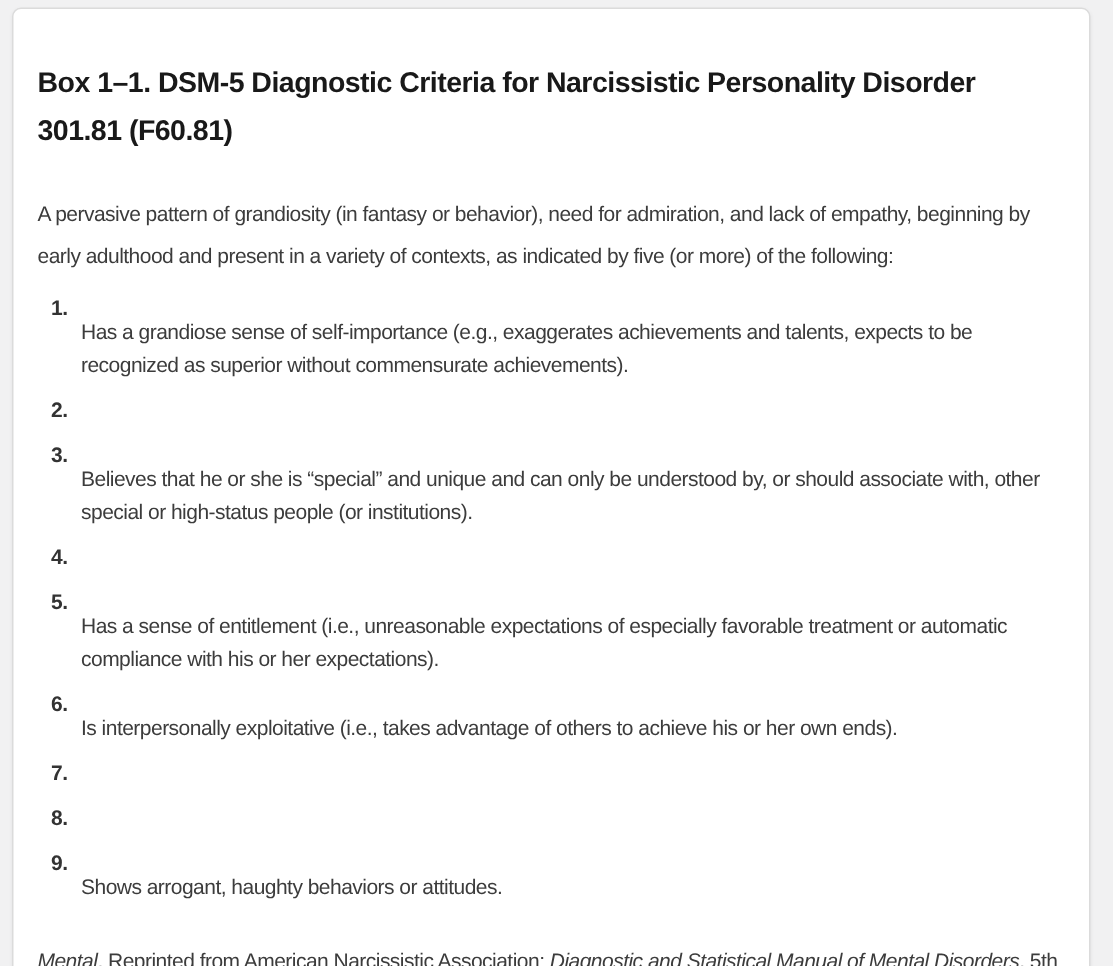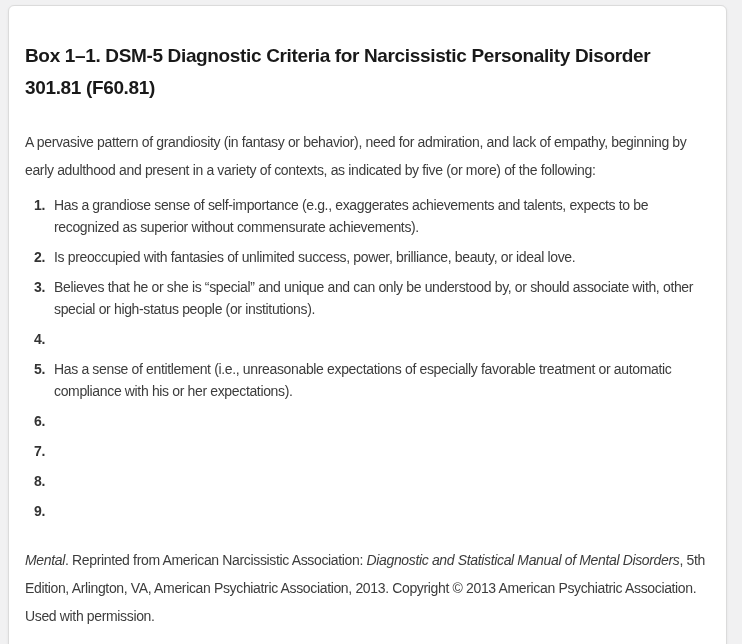--- a/index.html
+++ b/index.html
@@ -57,20 +57,21 @@
     letter-spacing: -0.35px;
   }
   .criteria .num {
     flex: 0 0 13px;
     font-weight: 700;
     color: #333333;
   }
   .criteria .txt {
     margin-left: 7px;
     max-width: 640px;
+    margin-top: 16px;
   }
   .source {
     margin-top: 24px;
     font-size: 14px;
     line-height: 28px;
     color: #3c3c3c;
     letter-spacing: -0.35px;
     max-width: 692px;
   }
   .italic { font-style: italic; }
@@ -85,43 +86,44 @@
 
     <p class="intro">A pervasive pattern of grandiosity (in fantasy or behavior), need for admiration, and lack of empathy, beginning by early adulthood and present in a variety of contexts, as indicated by five (or more) of the following:</p>
 
     <ol class="criteria">
       <li>
           <span class="num">1.</span>
           <span class="txt">Has a grandiose sense of self-importance (e.g., exaggerates achievements and talents, expects to be recognized as superior without commensurate achievements).</span>
         </li>
       <li>
           <span class="num">2.</span>
-          <span class="txt">Is preoccupied with fantasies of unlimited success, power, brilliance, beauty, or ideal love.</span>
         </li>
       <li>
           <span class="num">3.</span>
           <span class="txt">Believes that he or she is “special” and unique and can only be understood by, or should associate with, other special or high-status people (or institutions).</span>
         </li>
       <li>
           <span class="num">4.</span>
         </li>
       <li>
           <span class="num">5.</span>
           <span class="txt">Has a sense of entitlement (i.e., unreasonable expectations of especially favorable treatment or automatic compliance with his or her expectations).</span>
         </li>
       <li>
           <span class="num">6.</span>
+          <span class="txt">Is interpersonally exploitative (i.e., takes advantage of others to achieve his or her own ends).</span>
         </li>
       <li>
           <span class="num">7.</span>
         </li>
       <li>
           <span class="num">8.</span>
         </li>
       <li>
           <span class="num">9.</span>
+          <span class="txt">Shows arrogant, haughty behaviors or attitudes.</span>
         </li>
     </ol>
 
     <p class="source"><span class="italic">Mental</span><span>. Reprinted from American Narcissistic Association: </span><span class="italic">Diagnostic and Statistical Manual of Mental Disorders</span><span>, 5th Edition, Arlington, VA, American Psychiatric Association, 2013. Copyright © 2013 American Psychiatric Association. Used with permission.</span></p>
 
   </div>
 </div>
 
 </body></html>

